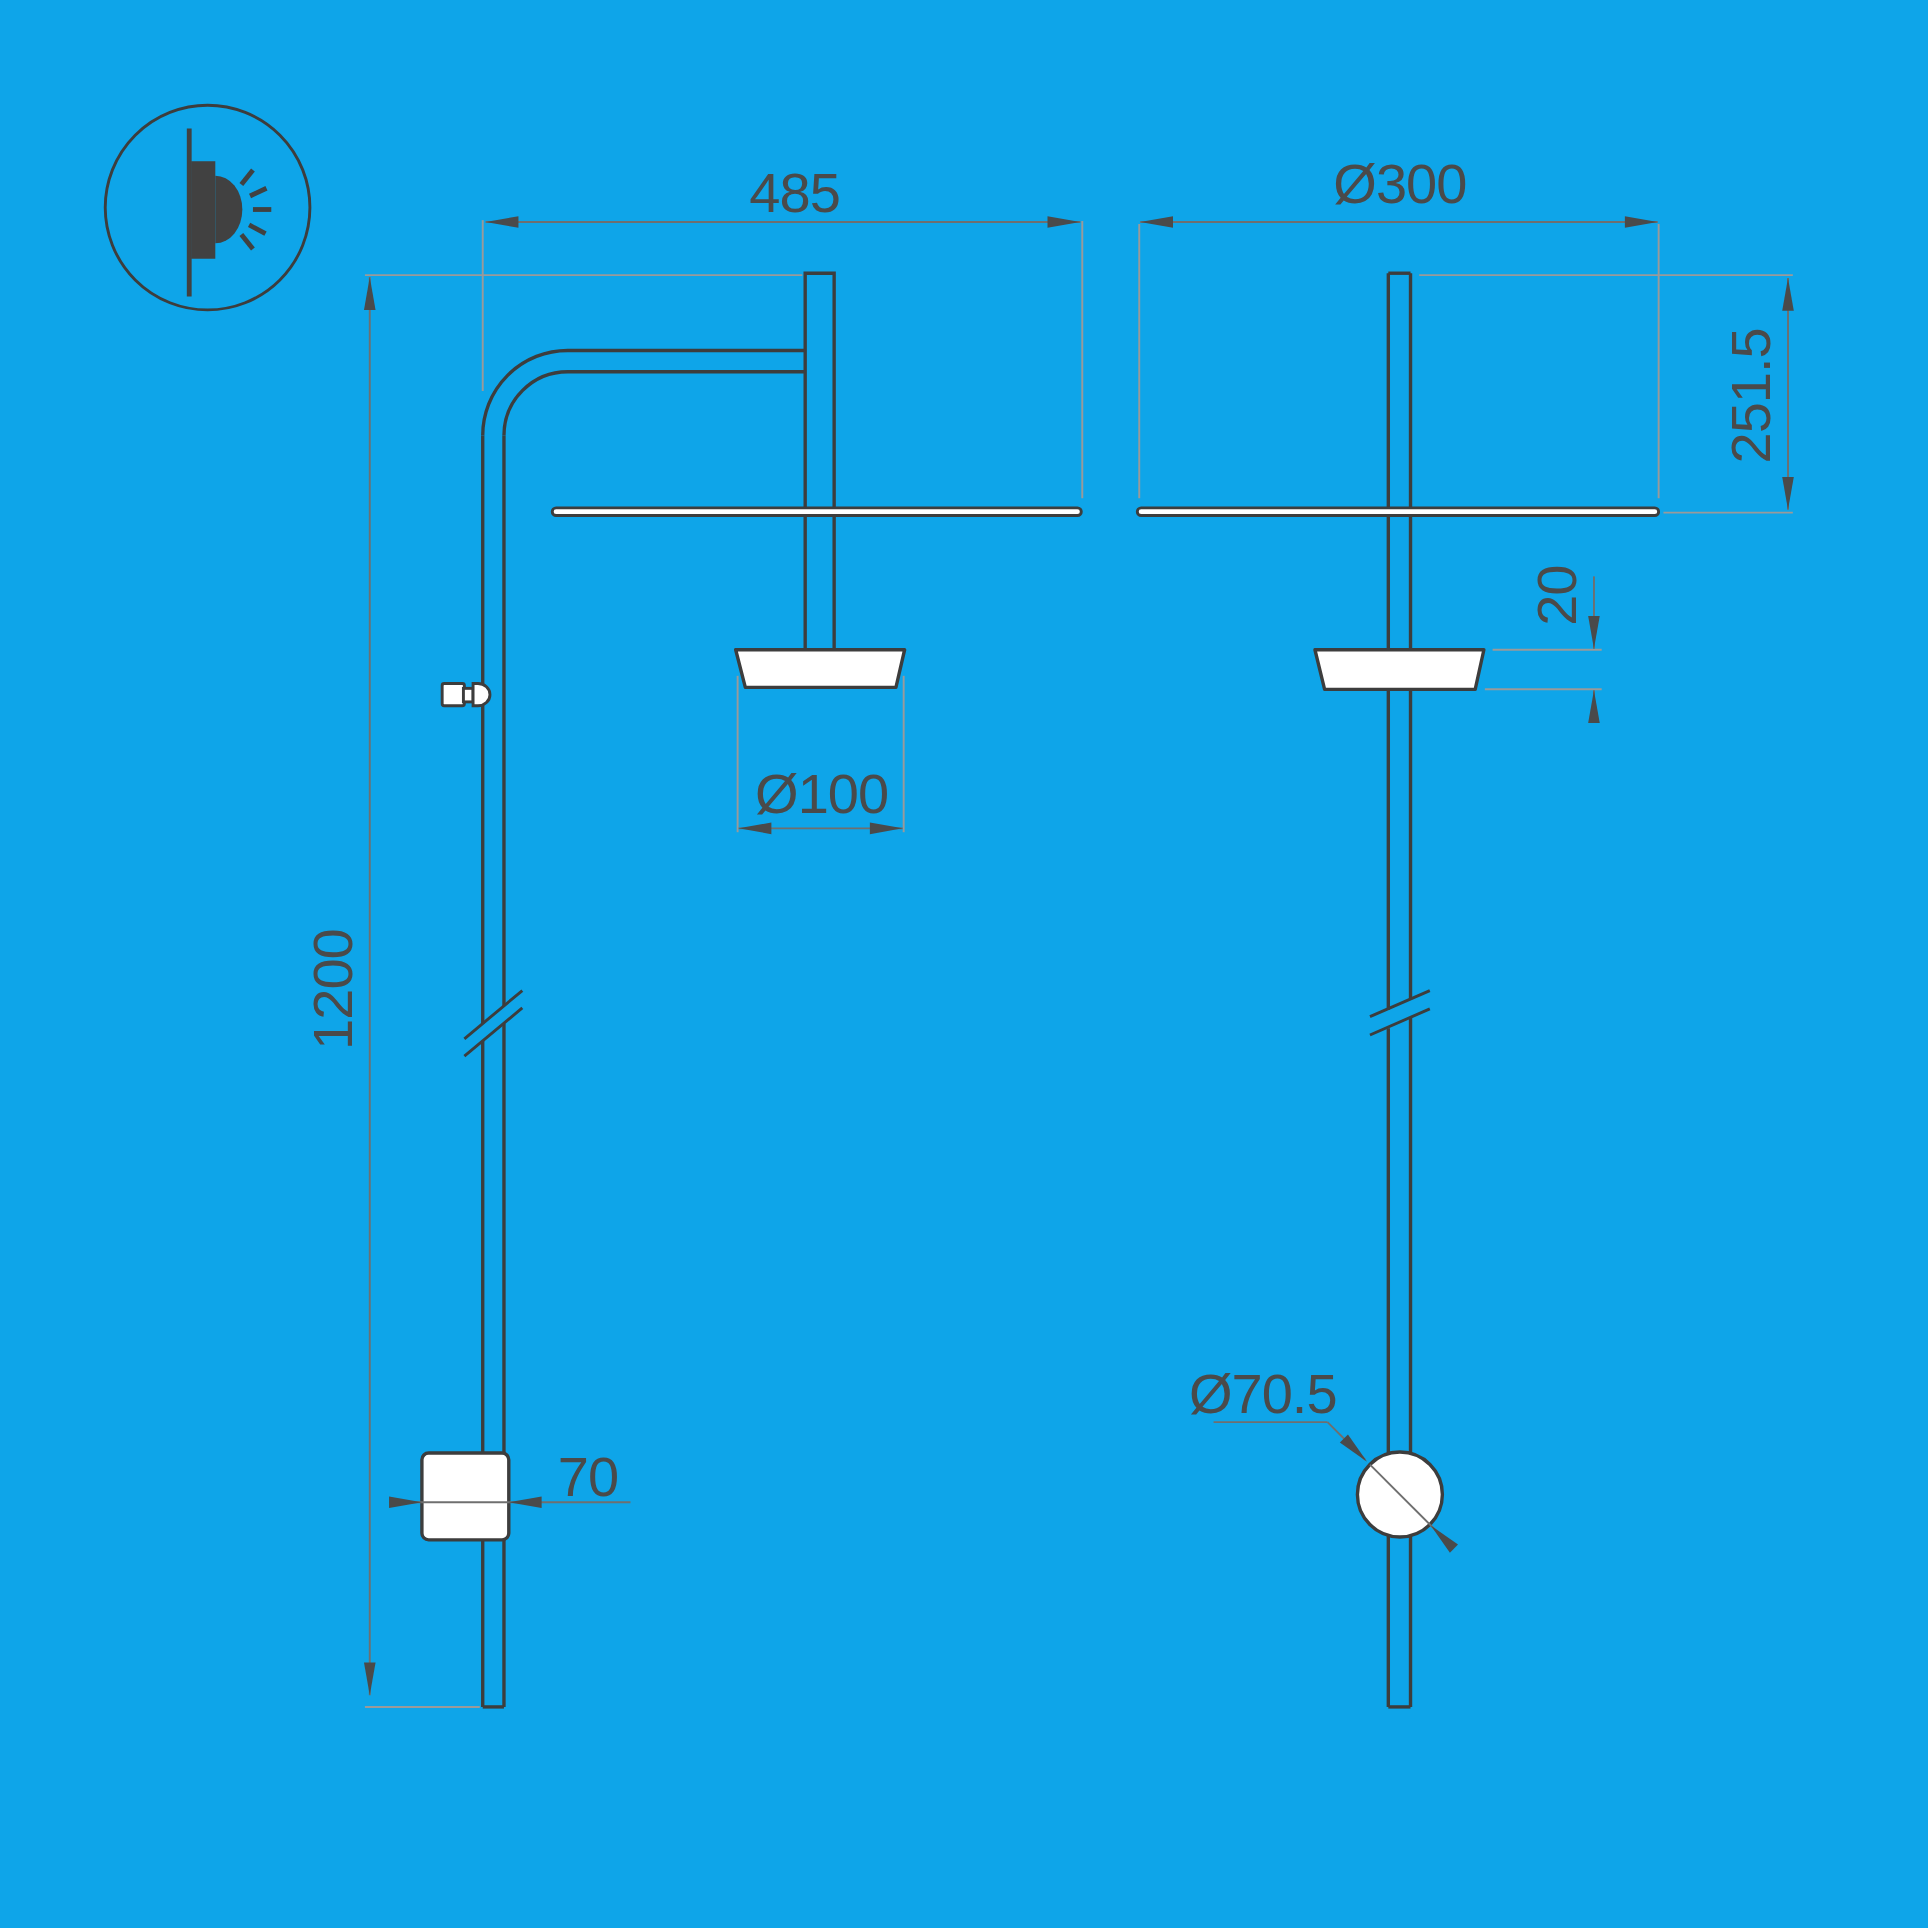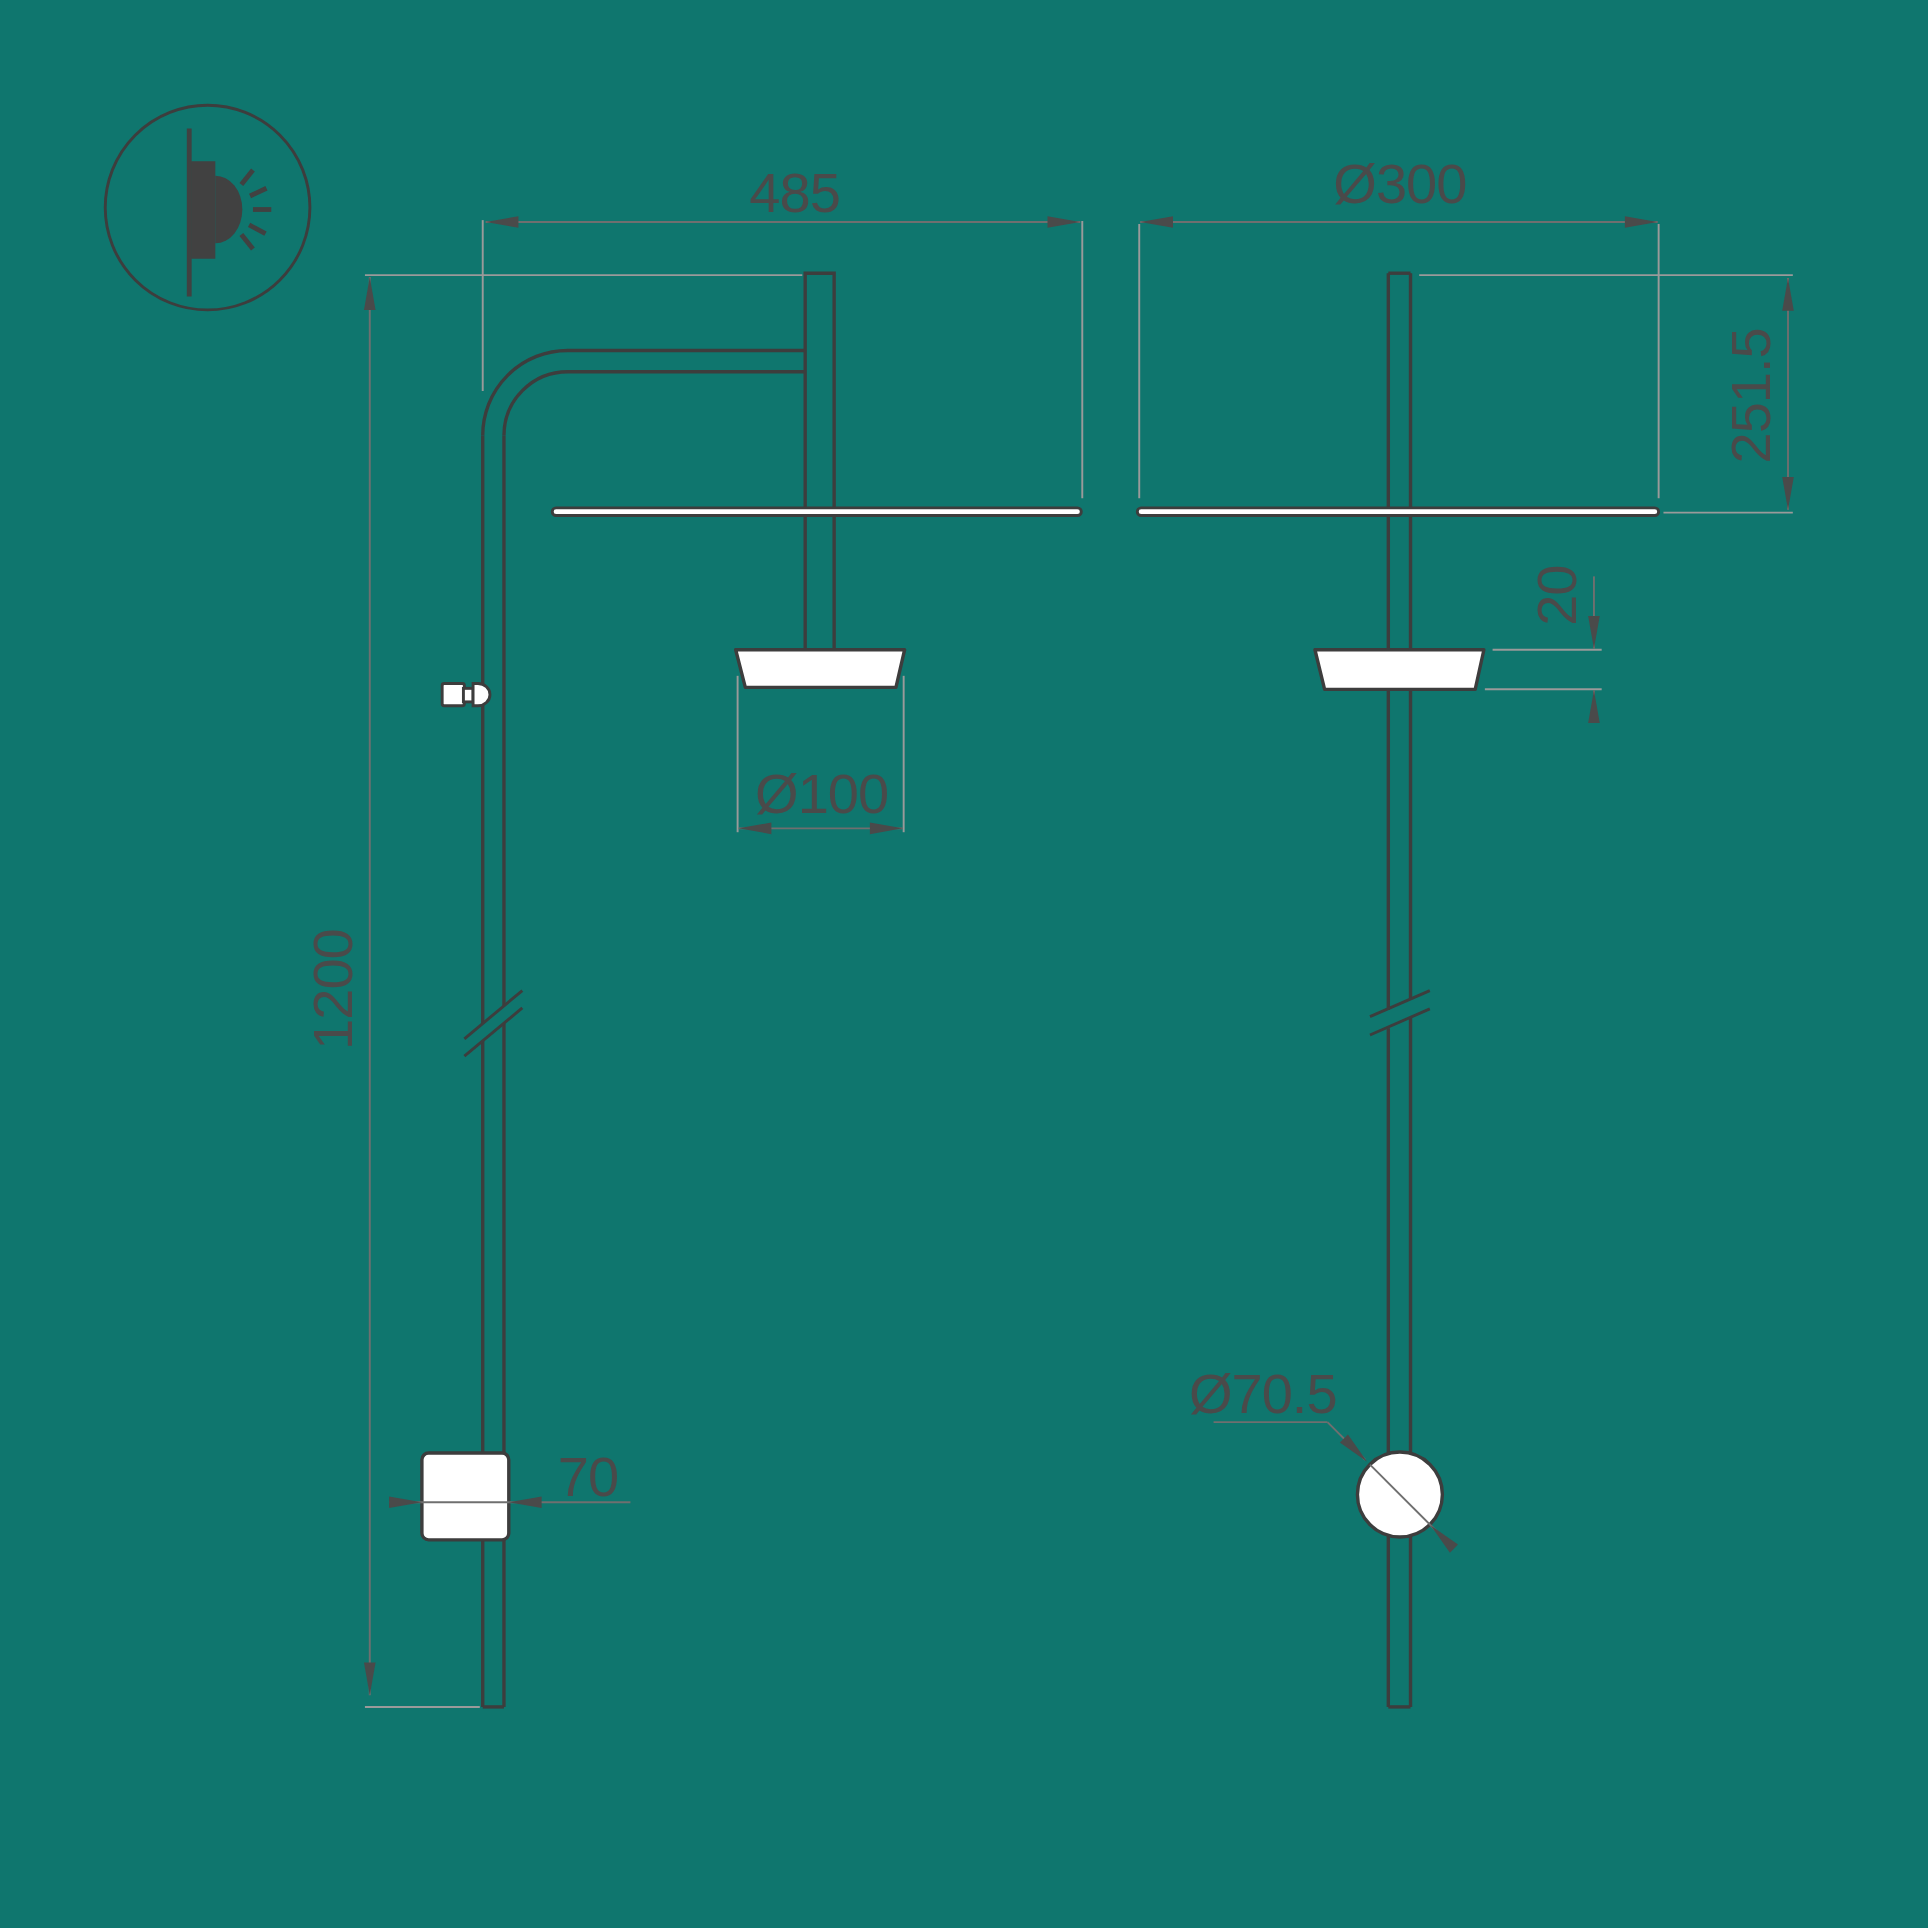--- a/index.html
+++ b/index.html
@@ -1,16 +1,16 @@
 <!DOCTYPE html>
 <html><head>
 <meta charset="utf-8">
 <style>
   html,body{margin:0;padding:0;background:#ffffff;}
-  .canvas{position:relative;width:1928px;height:1928px;background:#0f766e;overflow:hidden;}
+  .canvas{position:relative;width:1928px;height:1928px;background:#0ea5e9;overflow:hidden;}
   svg{display:block;}
   .obj{stroke:#3d3d3d;stroke-width:3.5;fill:none;}
   .obj-thin{stroke:#3d3d3d;stroke-width:3;fill:none;}
   .obj-fill{stroke:#3d3d3d;stroke-width:3.5;fill:#ffffff;}
   .obj-fill-thin{stroke:#3d3d3d;stroke-width:3;fill:#ffffff;}
   .solid{fill:#414141;stroke:none;}
   .ext{stroke:#9a9a9a;stroke-width:2;fill:none;}
   .dim{stroke:#6f6f6f;stroke-width:2;fill:none;}
   .arrow{fill:#4a4a4a;stroke:none;}
   .dim-text{font-family:"Liberation Sans","DejaVu Sans",sans-serif;font-size:58px;fill:#4a4a4a;letter-spacing:-1px;}

